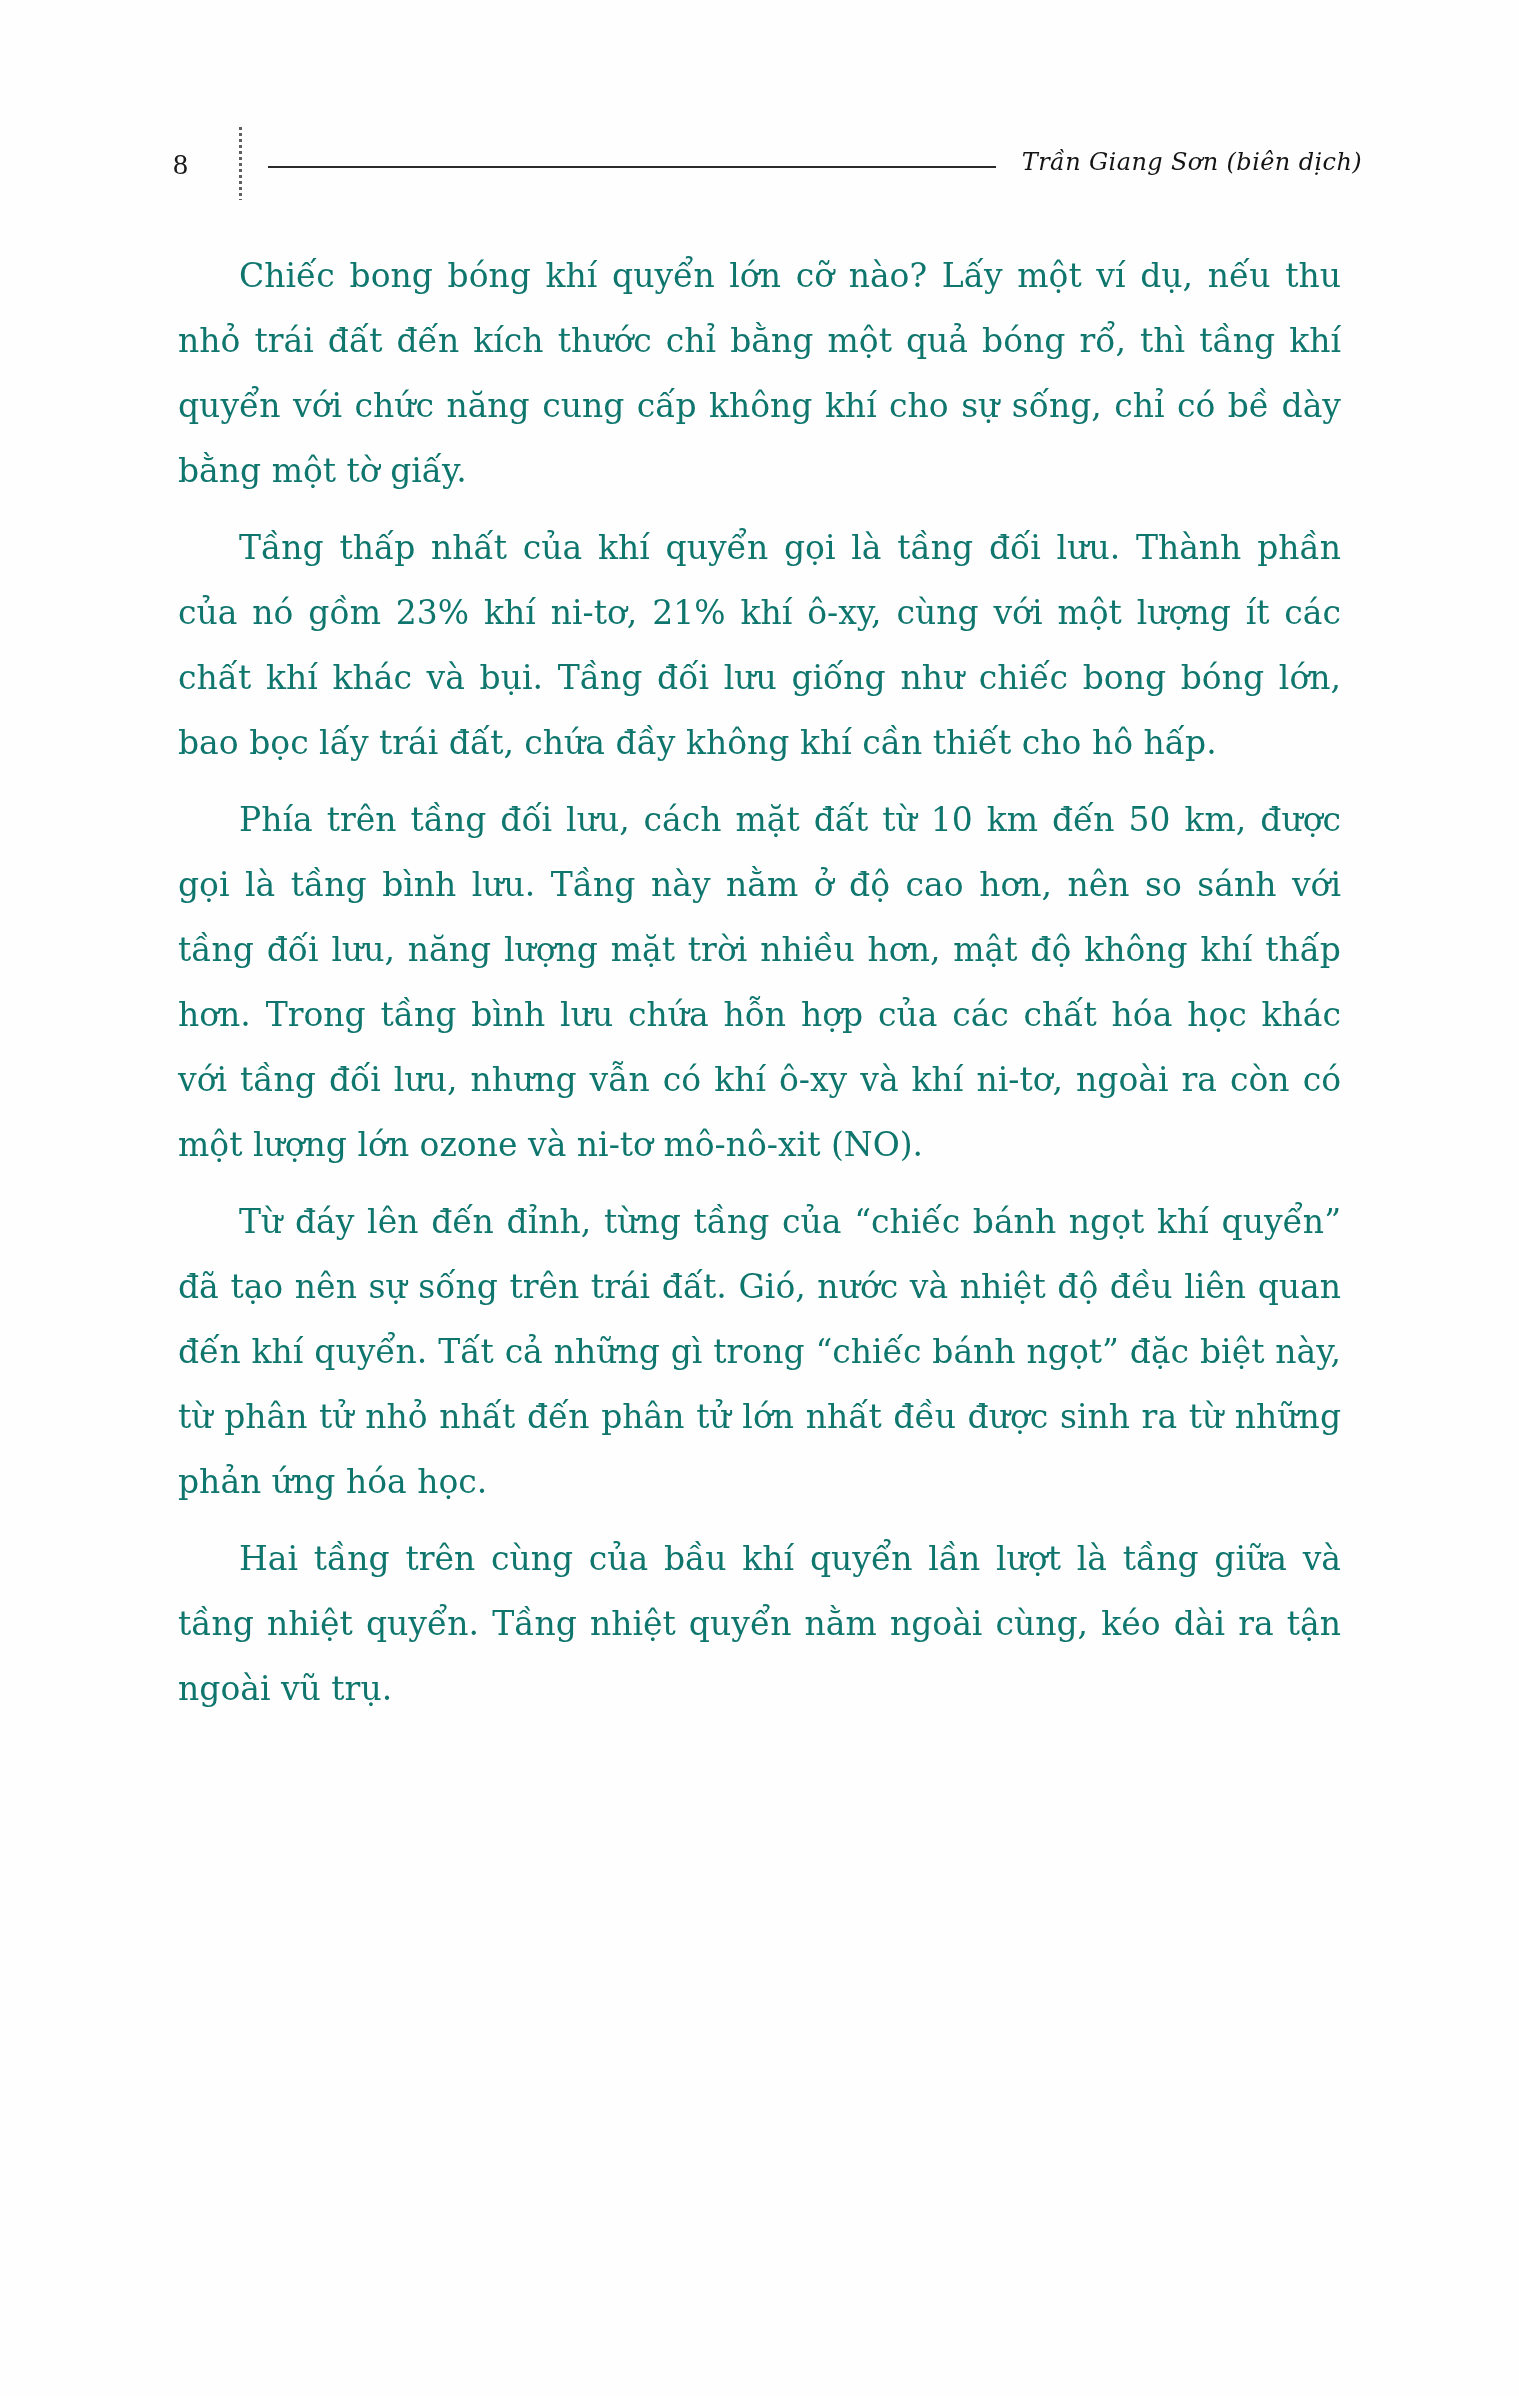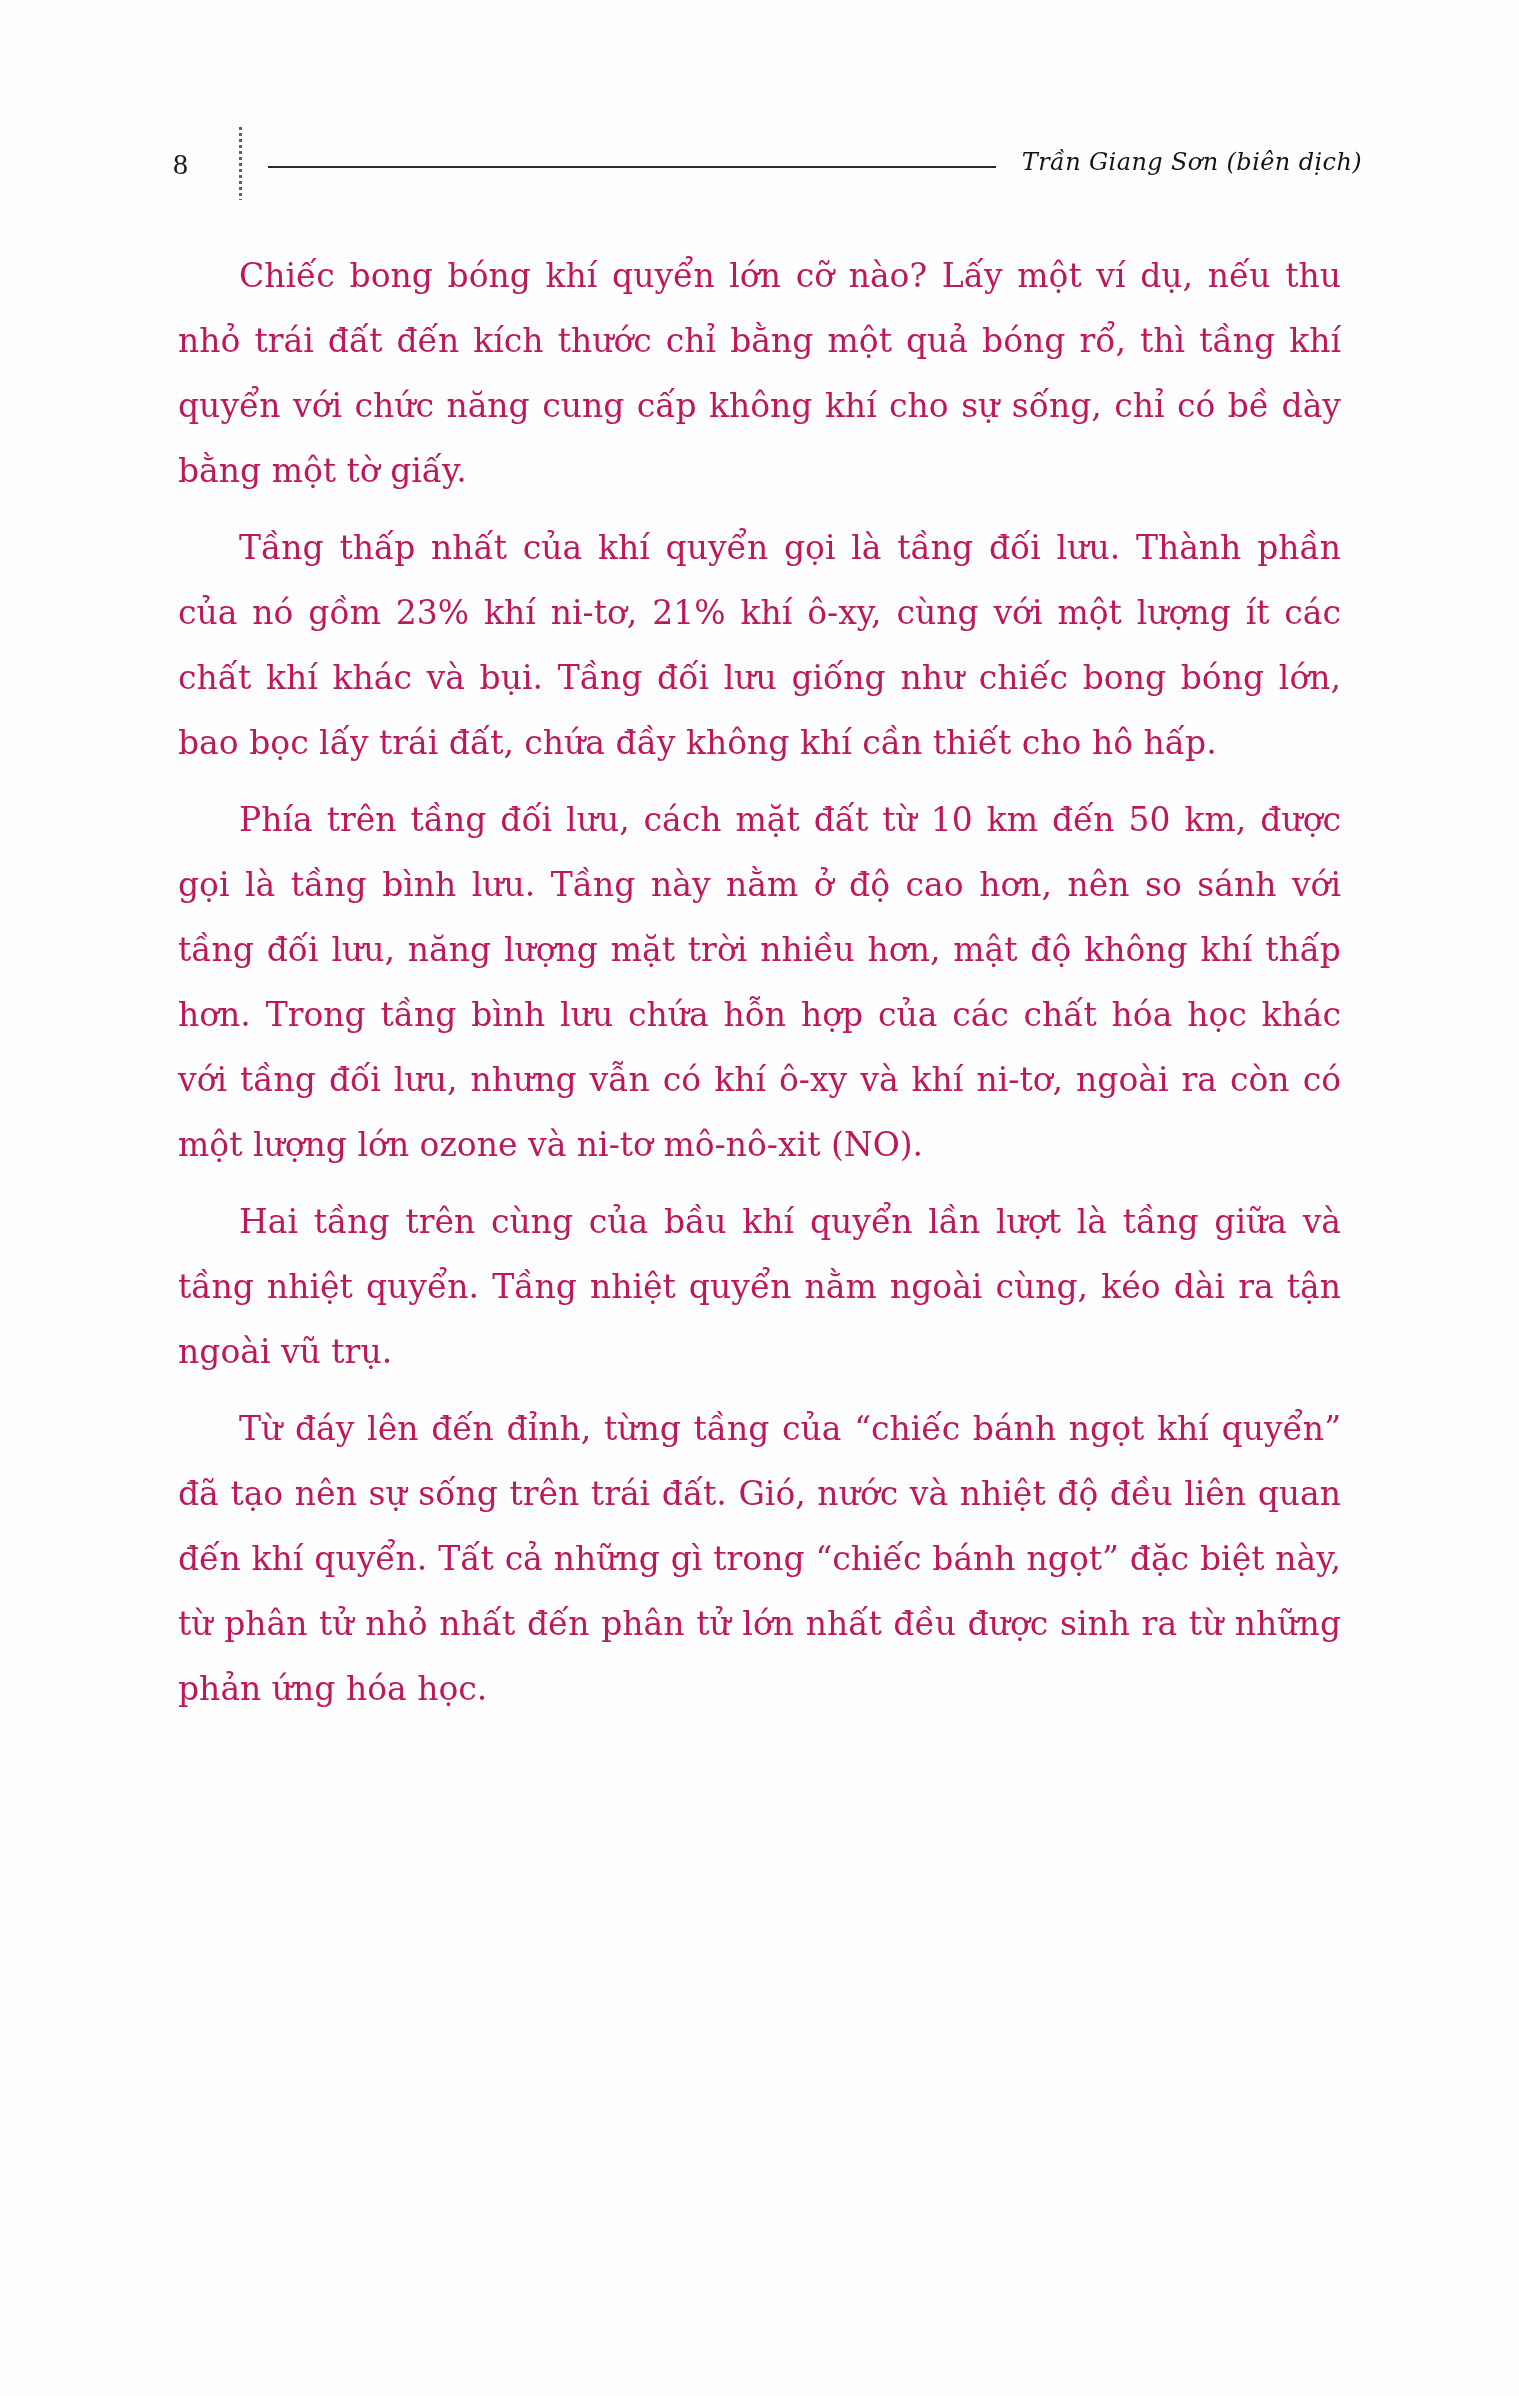--- a/index.html
+++ b/index.html
@@ -73,21 +73,21 @@
 
   
   .body-text {
     position: absolute;
     top: 243px;
     left: 178px;
     width: 1163px;
     font-family: "DejaVu Serif", serif;
     font-size: 33px;
     line-height: 65px;
-    color: #be185d;
+    color: #0f766e;
     text-align: justify;
     text-justify: inter-word;
   }
   .body-text p {
     margin: 0 0 12px 0;
     text-indent: 61px;
   }
   .body-text p:last-child {
     margin-bottom: 0;
   }
@@ -101,18 +101,18 @@
     <div class="folio">8</div>
     <div class="header-divider"></div>
     <div class="header-rule"></div>
     <div class="header-title">Trần Giang Sơn (biên dịch)</div>
   </div>
 
   <div class="body-text">
     <p>Chiếc bong bóng khí quyển lớn cỡ nào? Lấy một ví dụ, nếu thu nhỏ trái đất đến kích thước chỉ bằng một quả bóng rổ, thì tầng khí quyển với chức năng cung cấp không khí cho sự sống, chỉ có bề dày bằng một tờ giấy.</p>
     <p>Tầng thấp nhất của khí quyển gọi là tầng đối lưu. Thành phần của nó gồm 23% khí ni-tơ, 21% khí ô-xy, cùng với một lượng ít các chất khí khác và bụi. Tầng đối lưu giống như chiếc bong bóng lớn, bao bọc lấy trái đất, chứa đầy không khí cần thiết cho hô hấp.</p>
     <p>Phía trên tầng đối lưu, cách mặt đất từ 10 km đến 50 km, được gọi là tầng bình lưu. Tầng này nằm ở độ cao hơn, nên so sánh với tầng đối lưu, năng lượng mặt trời nhiều hơn, mật độ không khí thấp hơn. Trong tầng bình lưu chứa hỗn hợp của các chất hóa học khác với tầng đối lưu, nhưng vẫn có khí ô-xy và khí ni-tơ, ngoài ra còn có một lượng lớn ozone và ni-tơ mô-nô-xit (NO).</p>
+    <p>Từ đáy lên đến đỉnh, từng tầng của “chiếc bánh ngọt khí quyển” đã tạo nên sự sống trên trái đất. Gió, nước và nhiệt độ đều liên quan đến khí quyển. Tất cả những gì trong “chiếc bánh ngọt” đặc biệt này, từ phân tử nhỏ nhất đến phân tử lớn nhất đều được sinh ra từ những phản ứng hóa học.</p>
     <p>Hai tầng trên cùng của bầu khí quyển lần lượt là tầng giữa và tầng nhiệt quyển. Tầng nhiệt quyển nằm ngoài cùng, kéo dài ra tận ngoài vũ trụ.</p>
-    <p>Từ đáy lên đến đỉnh, từng tầng của “chiếc bánh ngọt khí quyển” đã tạo nên sự sống trên trái đất. Gió, nước và nhiệt độ đều liên quan đến khí quyển. Tất cả những gì trong “chiếc bánh ngọt” đặc biệt này, từ phân tử nhỏ nhất đến phân tử lớn nhất đều được sinh ra từ những phản ứng hóa học.</p>
   </div>
 
 </div>
 
 
 </body></html>

